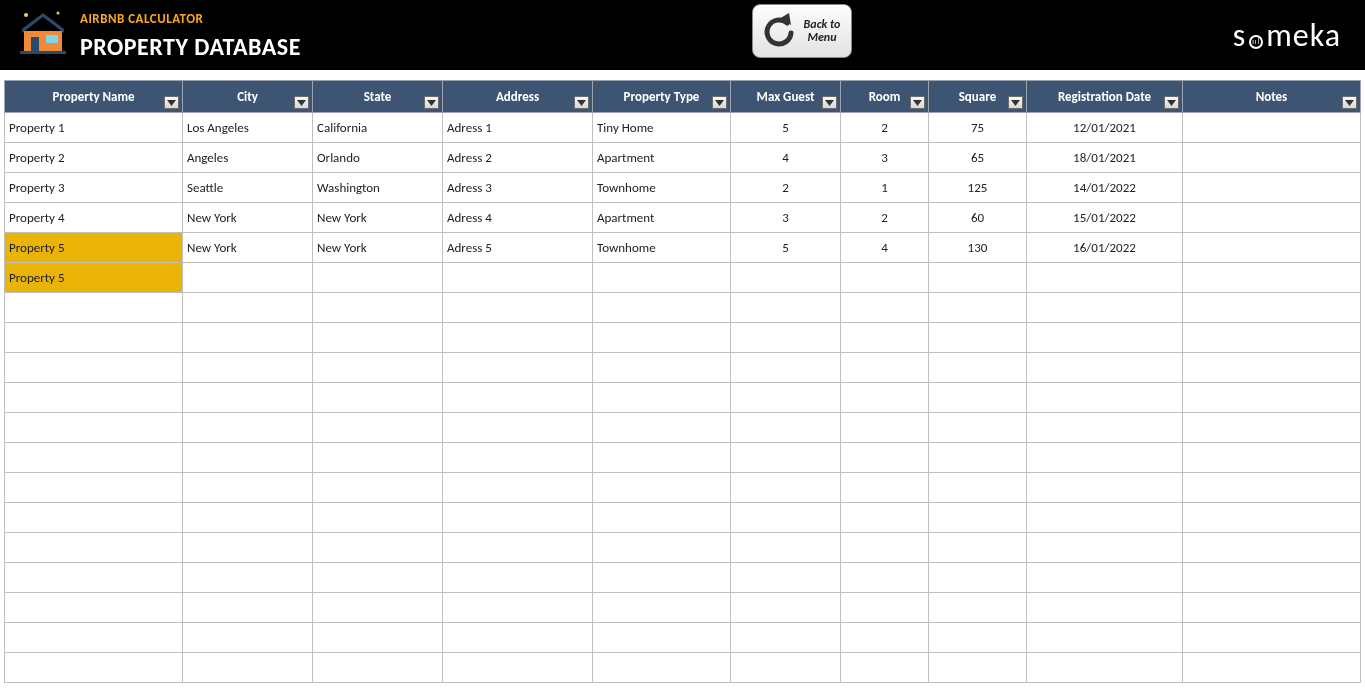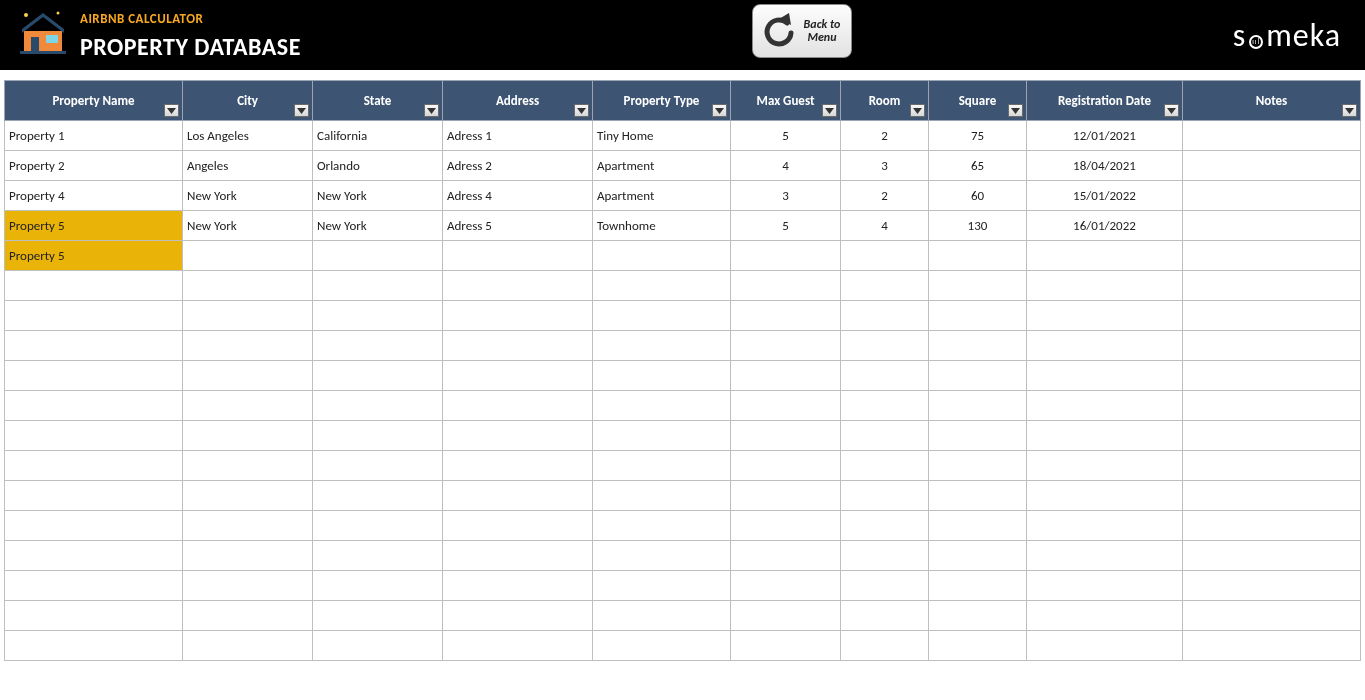--- a/index.html
+++ b/index.html
@@ -120,21 +120,21 @@
     font-size: 13px;
     height: 30px;
     padding: 0 4px;
     overflow: hidden;
     white-space: nowrap;
   }
   thead th {
     background: #3d5573;
     color: #ffffff;
     font-weight: bold;
-    height: 40px;
+    height: 32px;
     position: relative;
     text-align: center;
     border: 1px solid #9aa4b4;
   }
   .filter-icon {
     position: absolute;
     right: 3px;
     bottom: 3px;
     width: 15px;
     height: 13px;
@@ -285,21 +285,33 @@
         </tr>
         <tr>
           <td class="tleft">Property 2</td>
           <td class="tleft">Angeles</td>
           <td class="tleft">Orlando</td>
           <td class="tleft">Adress 2</td>
           <td class="tleft">Apartment</td>
           <td class="tcenter">4</td>
           <td class="tcenter">3</td>
           <td class="tcenter">65</td>
-          <td class="tcenter">18/04/2021</td>
+          <td class="tcenter">18/01/2021</td>
+          <td class="tleft"></td>
+        </tr>
+        <tr>
+          <td class="tleft">Property 3</td>
+          <td class="tleft">Seattle</td>
+          <td class="tleft">Washington</td>
+          <td class="tleft">Adress 3</td>
+          <td class="tleft">Townhome</td>
+          <td class="tcenter">2</td>
+          <td class="tcenter">1</td>
+          <td class="tcenter">125</td>
+          <td class="tcenter">14/01/2022</td>
           <td class="tleft"></td>
         </tr>
         <tr>
           <td class="tleft">Property 4</td>
           <td class="tleft">New York</td>
           <td class="tleft">New York</td>
           <td class="tleft">Adress 4</td>
           <td class="tleft">Apartment</td>
           <td class="tcenter">3</td>
           <td class="tcenter">2</td>

